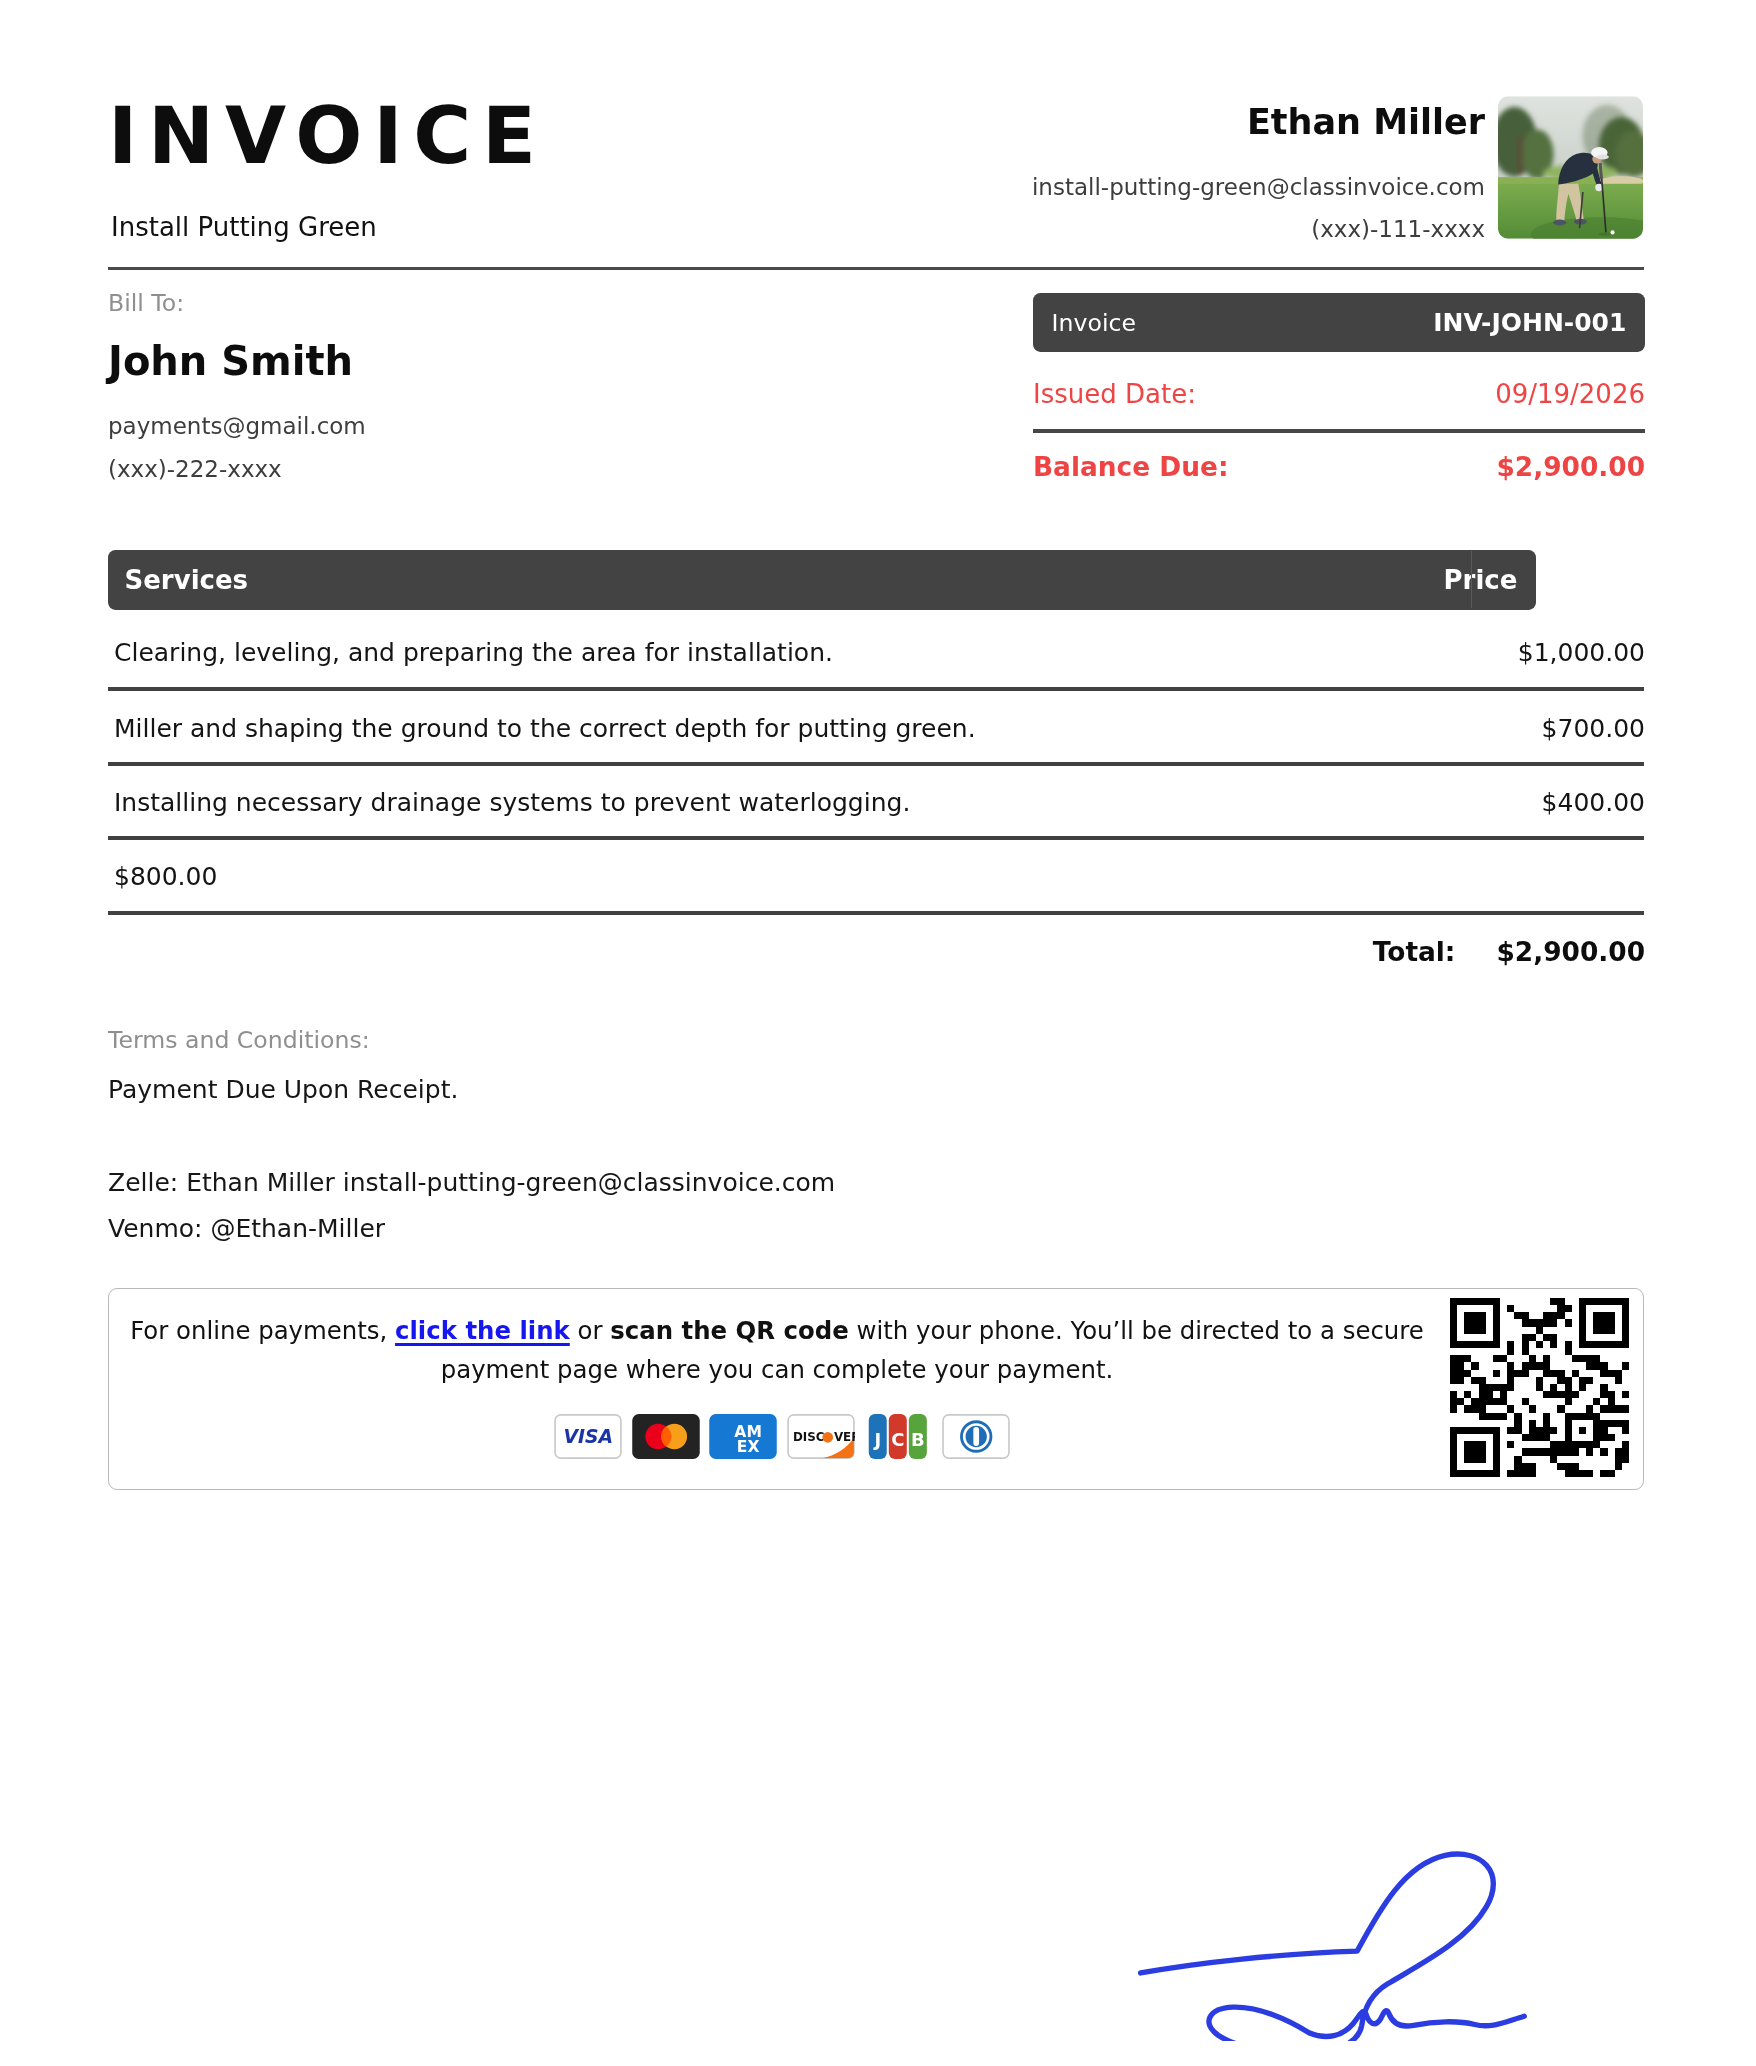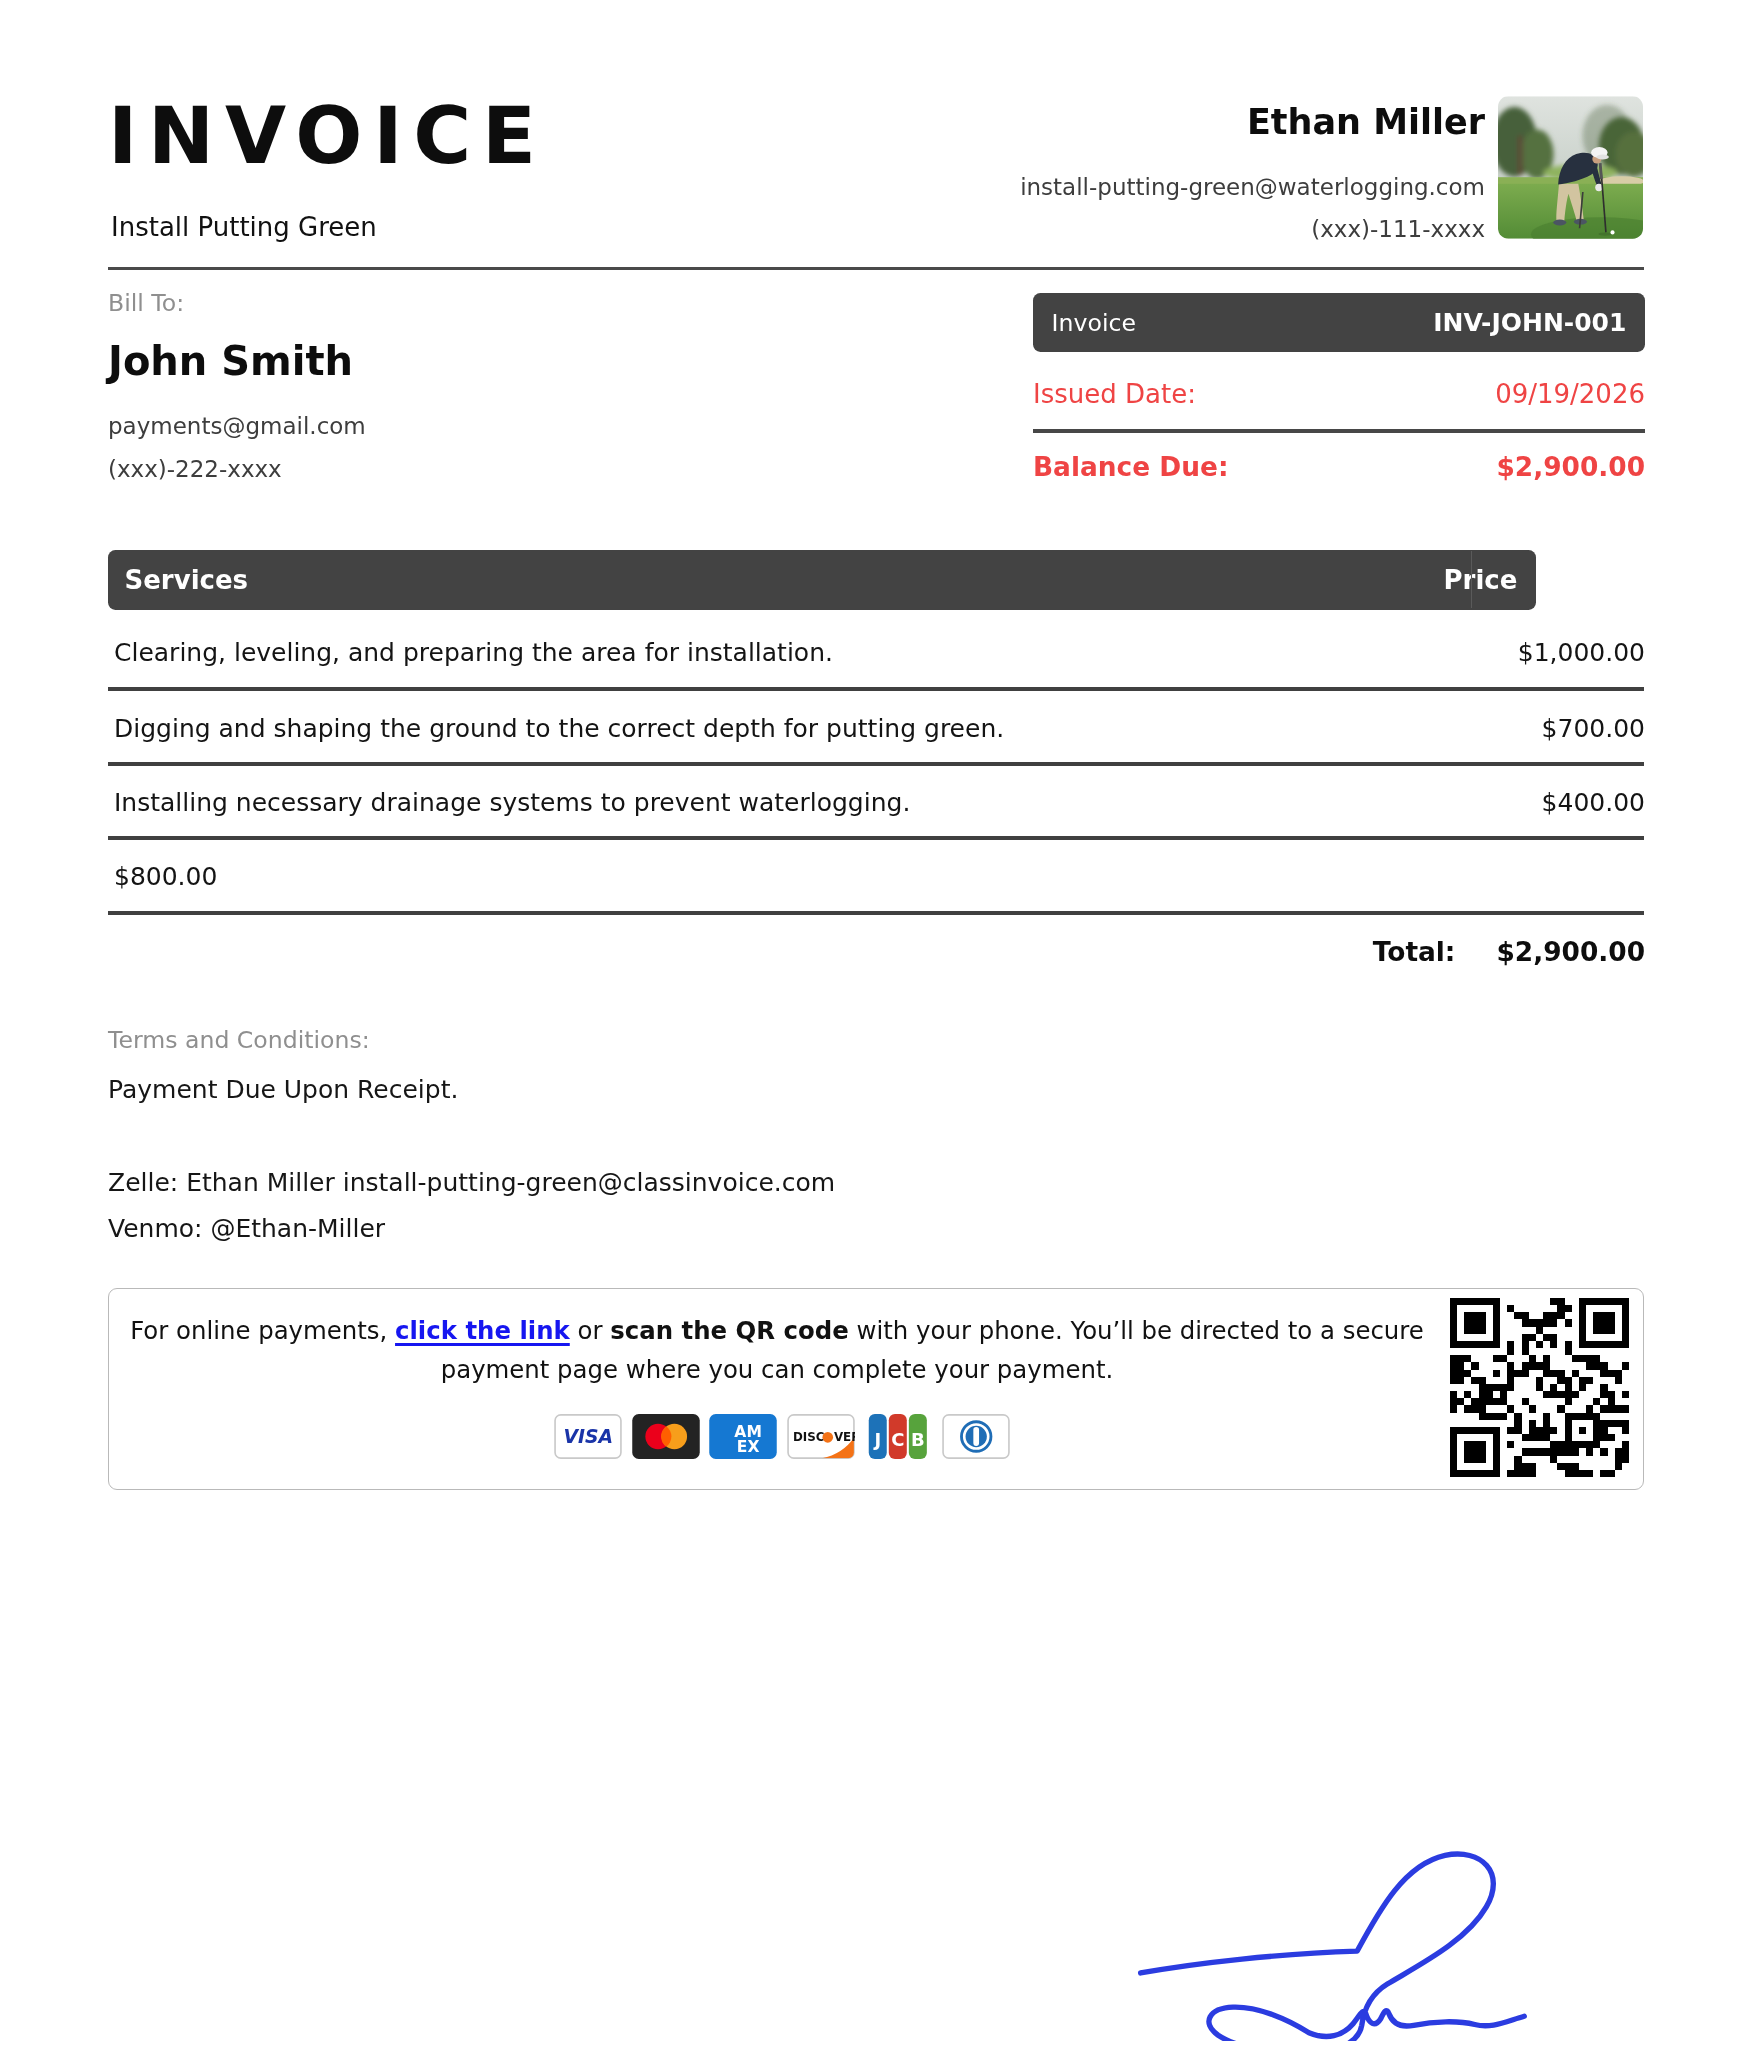--- a/index.html
+++ b/index.html
@@ -45,21 +45,21 @@
 </style>
 </head>
 <body>
 
 <div id="page">
 
   <div class="abs title">INVOICE</div>
   <div class="abs subtitle">Install Putting Green</div>
 
   <div class="abs biz-name">Ethan Miller</div>
-  <div class="abs biz-email">install-putting-green@waterlogging.com</div>
+  <div class="abs biz-email">install-putting-green@classinvoice.com</div>
   <div class="abs biz-phone">(xxx)-111-xxxx</div>
 
   <div class="abs photo">
     <svg width="145" height="143" viewBox="0 0 352 345">
       <defs>
         <linearGradient id="sky" x1="0" y1="0" x2="0" y2="1">
           <stop offset="0" stop-color="#dfe3df"></stop>
             <stop offset="1" stop-color="#c9d1ca"></stop>
         </linearGradient>
         <linearGradient id="grn" x1="0" y1="0" x2="0" y2="1">
@@ -129,21 +129,21 @@
   </div>
   <div class="abs tbar-sep"></div>
 
   <div class="abs trow" style="top:638px;gap:24px;">
     <span>Clearing, leveling, and preparing the area for installation.</span>
     <span>$1,000.00</span>
   </div>
   <div class="abs tdiv" style="top:687px;"></div>
 
   <div class="abs trow" style="top:714px;">
-    <span>Digging and shaping the ground to the correct depth for putting green.</span>
+    <span>Miller and shaping the ground to the correct depth for putting green.</span>
     <span>$700.00</span>
   </div>
   <div class="abs tdiv" style="top:762px;"></div>
 
   <div class="abs trow" style="top:788px;">
     <span>Installing necessary drainage systems to prevent waterlogging.</span>
     <span>$400.00</span>
   </div>
   <div class="abs tdiv" style="top:836px;"></div>
 

